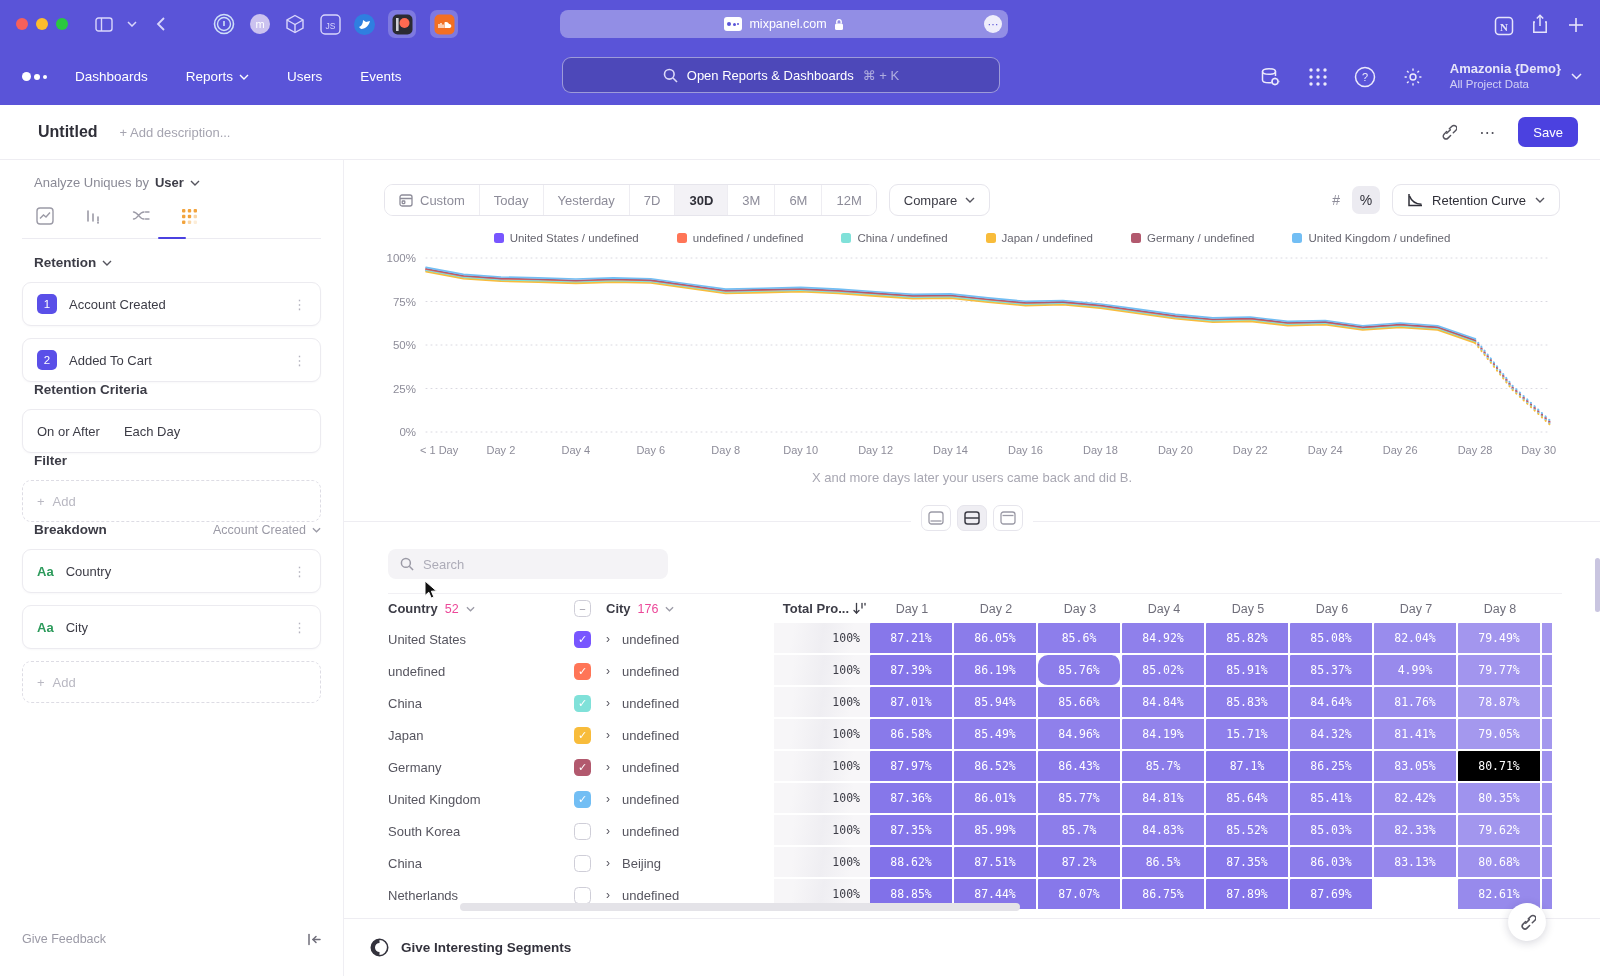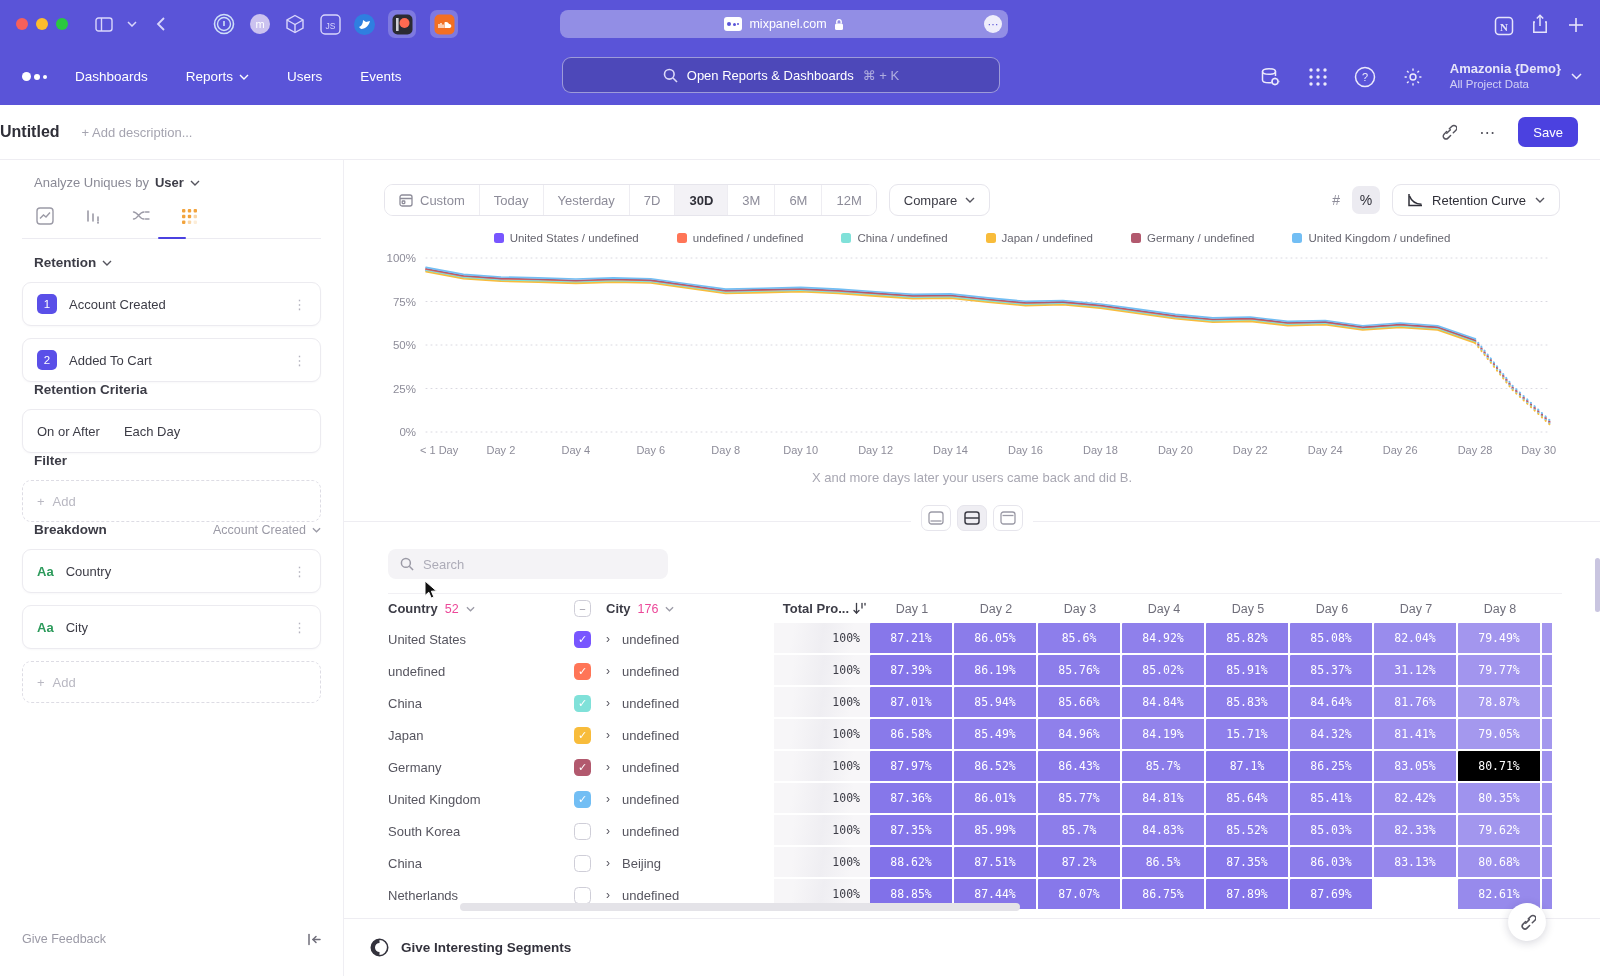--- a/index.html
+++ b/index.html
@@ -28,21 +28,21 @@
   .nav-search .kbd { color:rgba(255,255,255,.55); }
   .nav-right { position:absolute; right:18px; display:flex; align-items:center; gap:26px; color:#eceafc; }
   .proj { text-align:left; line-height:1.25; color:#fff; display:flex; align-items:center; gap:10px; }
   .proj b { font-size:13px; display:block; }
   .proj span { font-size:11.5px; opacity:.85; display:block; }
 
   svg.ic { display:block; }
 
   
   .report-head { position:absolute; left:0; top:105px; width:1600px; height:55px; background:#fff; border-bottom:1px solid #eeedf2; display:flex; align-items:center; }
-  .report-title { font-size:16px; font-weight:bold; color:#2f2f38; }
+  .report-title { margin-left:38px; font-size:16px; font-weight:bold; color:#2f2f38; }
   .report-desc { margin-left:22px; color:#a5a4b0; font-size:13px; }
   .head-right { position:absolute; right:22px; display:flex; align-items:center; gap:22px; }
   .save-btn { background:#4b41e0; color:#fff; border:none; border-radius:7px; height:30px; padding:0 15px; font-size:13px; cursor:pointer; }
 
   
   .sidebar { position:absolute; left:0; top:160px; width:344px; height:816px; background:#fff; border-right:1px solid #efeef3; padding:0 22px; }
   .analyze { margin-top:15px; display:flex; align-items:center; gap:6px; color:#8a8a96; font-size:13px; padding-left:12px; }
   .analyze b { color:#3c3c46; font-weight:bold; }
   .icon-tabs { margin-top:16px; display:flex; gap:26px; padding-left:12px; border-bottom:1px solid #ecebf1; padding-bottom:12px; position:relative; }
   .icon-tab { width:22px; height:20px; display:flex; align-items:center; justify-content:center; cursor:pointer; }
@@ -660,25 +660,25 @@
         <div class="trow">
           <span class="col-country label-cell">undefined</span>
           <span class="col-cb label-cell">
             <span class="checkbox" style="background: rgb(255, 117, 87);">✓</span>
           </span>
           <span class="col-chev label-cell">›</span>
           <span class="col-city label-cell">undefined</span>
           <span class="col-total total-cell">100%</span>
           <span class="val-cell" style="background: rgb(134, 118, 233);">87.39%</span>
           <span class="val-cell" style="background: rgb(139, 123, 234);">86.19%</span>
-          <span class="val-cell" style="background: rgb(140, 125, 234);">85.76%</span>
+          <span class="val-cell" style="background: rgb(140, 125, 234); border-radius: 10px;">85.76%</span>
           <span class="val-cell" style="background: rgb(143, 128, 235);">85.02%</span>
           <span class="val-cell" style="background: rgb(140, 124, 234);">85.91%</span>
           <span class="val-cell" style="background: rgb(142, 127, 235);">85.37%</span>
-          <span class="val-cell" style="background: rgb(152, 138, 236);">31.12%</span>
+          <span class="val-cell" style="background: rgb(152, 138, 236);">4.99%</span>
           <span class="val-cell" style="background: rgb(162, 149, 238);">79.77%</span>
           <span class="sliver" style="background: rgb(162, 149, 238);"></span>
         </div>
         <div class="trow">
           <span class="col-country label-cell">China</span>
           <span class="col-cb label-cell">
             <span class="checkbox" style="background: rgb(128, 225, 217);">✓</span>
           </span>
           <span class="col-chev label-cell">›</span>
           <span class="col-city label-cell">undefined</span>

